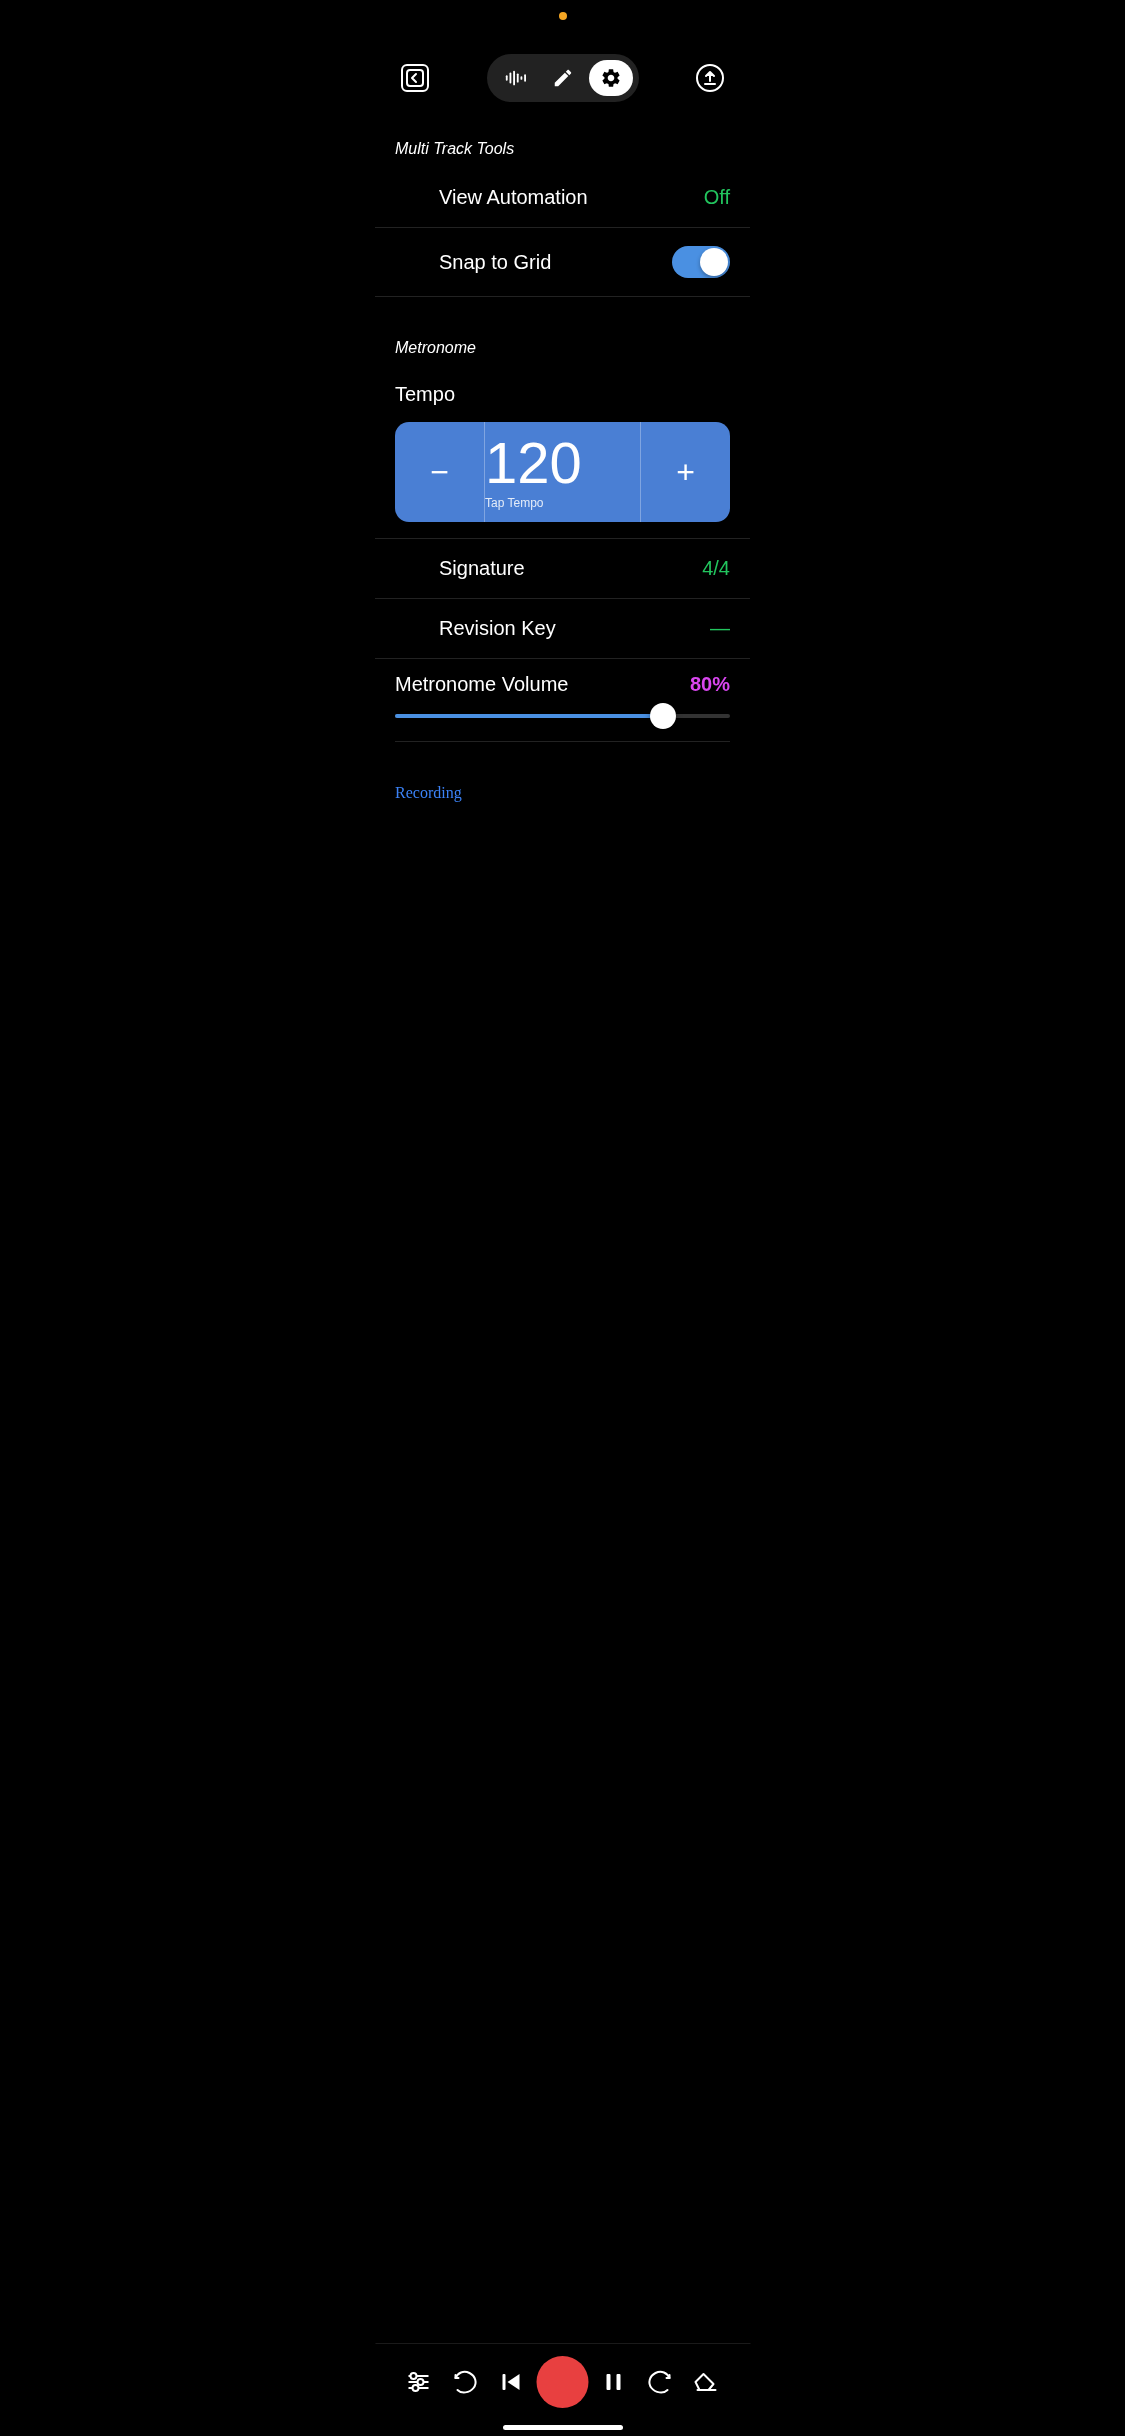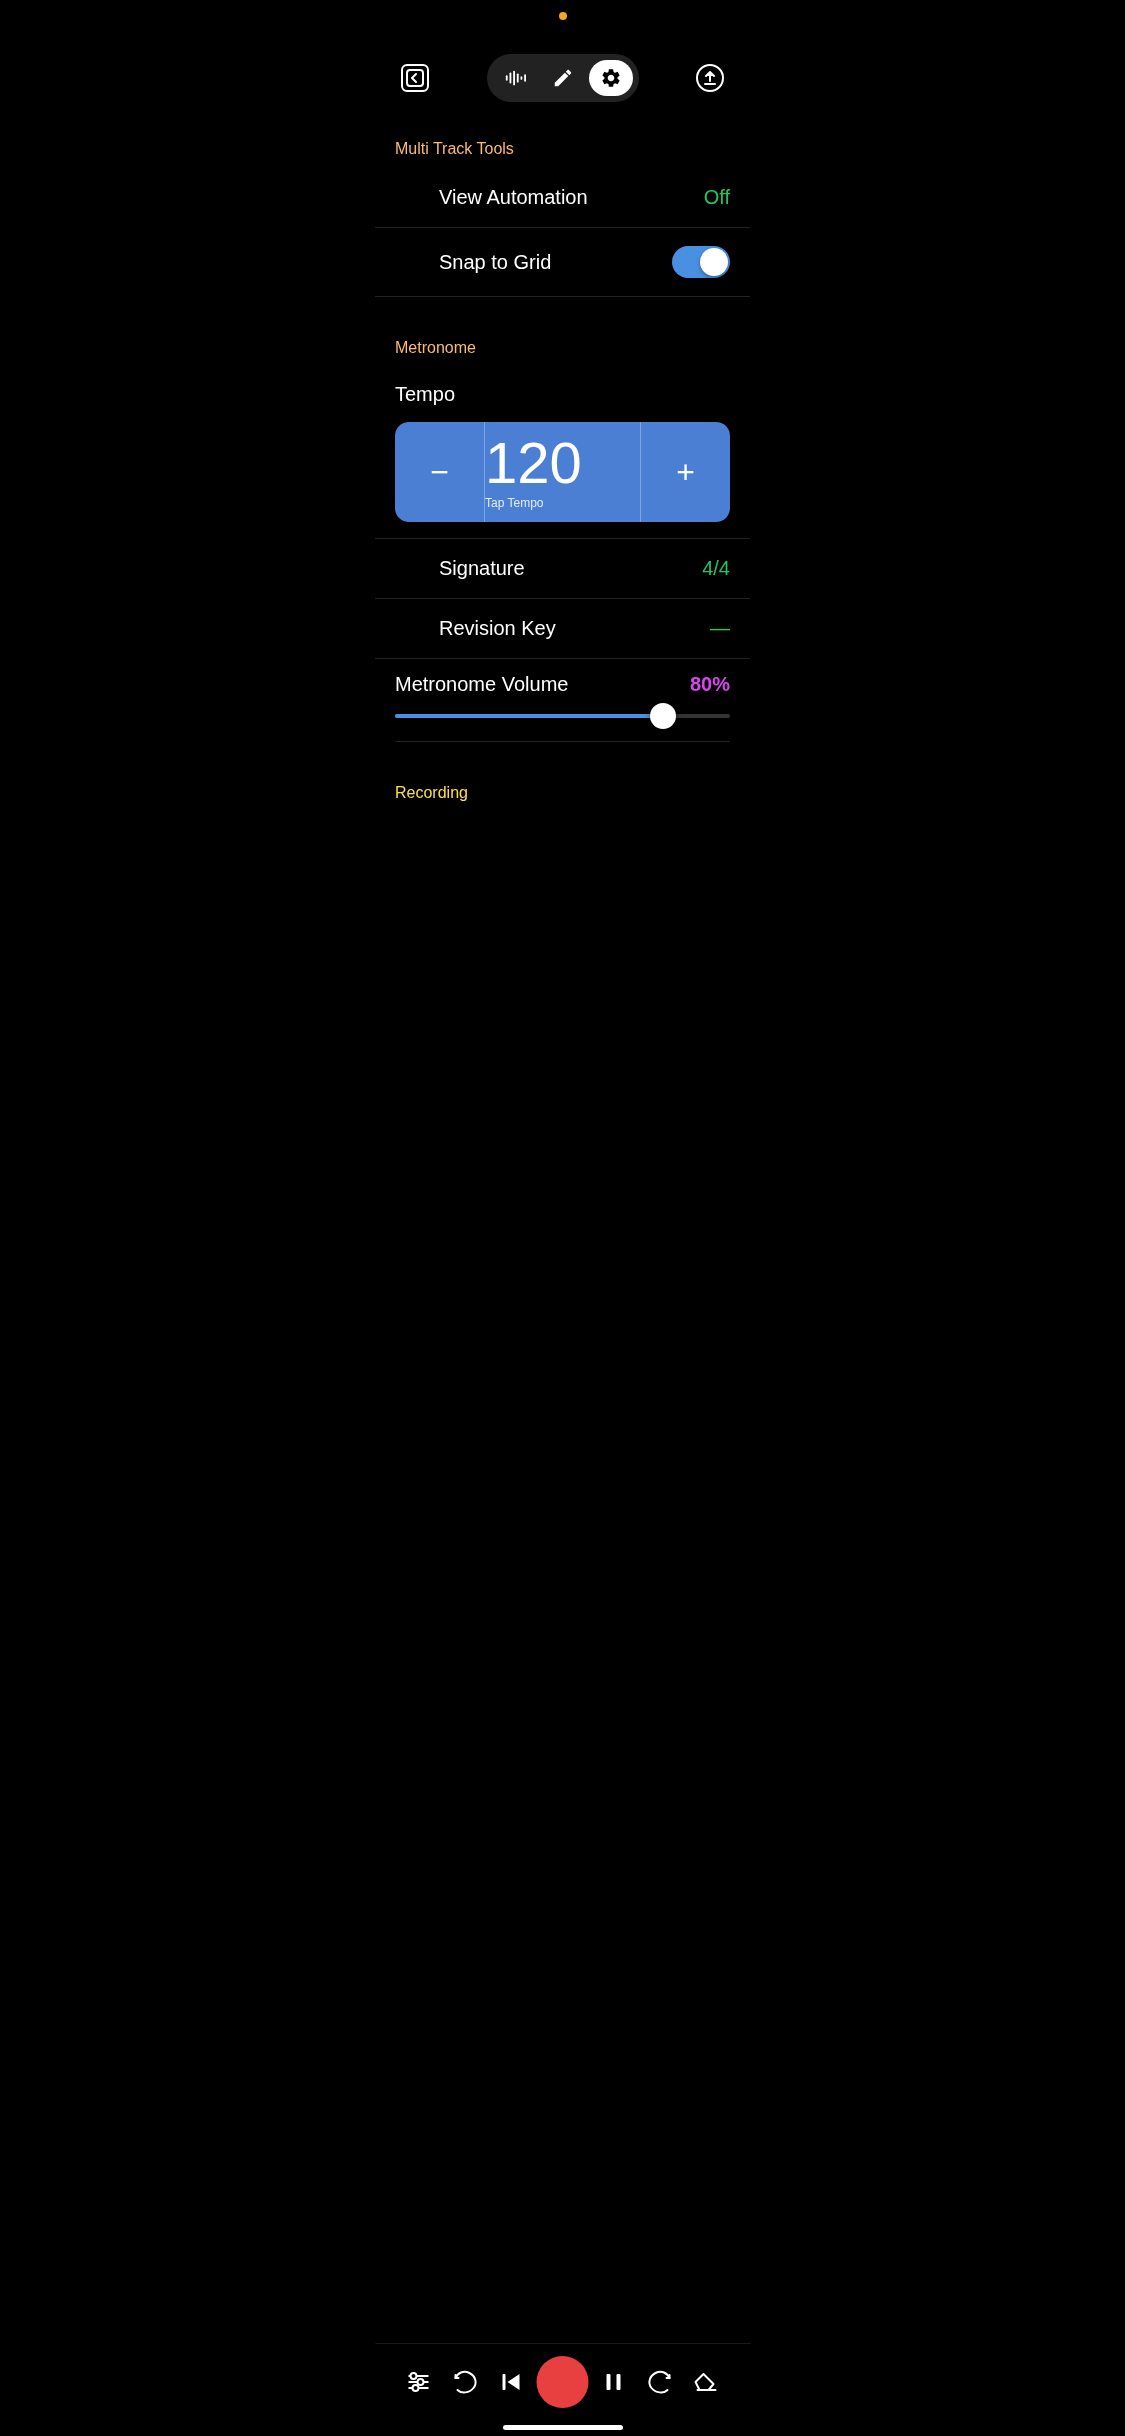--- a/index.html
+++ b/index.html
@@ -90,23 +90,24 @@
       width: 40px;
       height: 40px;
       display: flex;
       align-items: center;
       justify-content: center;
     }
 
     
     .section-header {
       padding: 18px 20px 10px;
-      color: #fdba74;
+      color: #ffffff;
       font-size: 16px;
       font-weight: 500;
+      font-style: italic;
     }
 
     
     .list-item {
       display: flex;
       align-items: center;
       justify-content: space-between;
       padding: 18px 20px;
       border-bottom: 1px solid #222;
     }
@@ -241,23 +242,24 @@
       top: 50%;
       left: 80%;
       transform: translate(-50%, -50%);
       box-shadow: 0 2px 6px rgba(0,0,0,0.4);
       cursor: pointer;
     }
 
     
     .recording-section {
       padding: 18px 20px 10px;
-      color: #fde047;
+      color: #3b82f6;
       font-size: 16px;
       font-weight: 500;
+      font-family: Liberation Serif, serif;
     }
 
     
     .transport-bar {
       position: fixed;
       bottom: 0;
       left: 50%;
       transform: translateX(-50%);
       width: 375px;
       background: #000;

